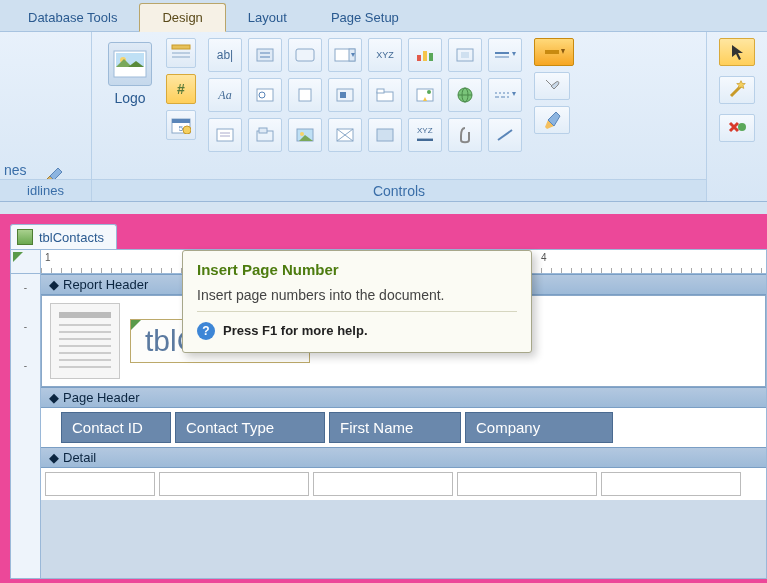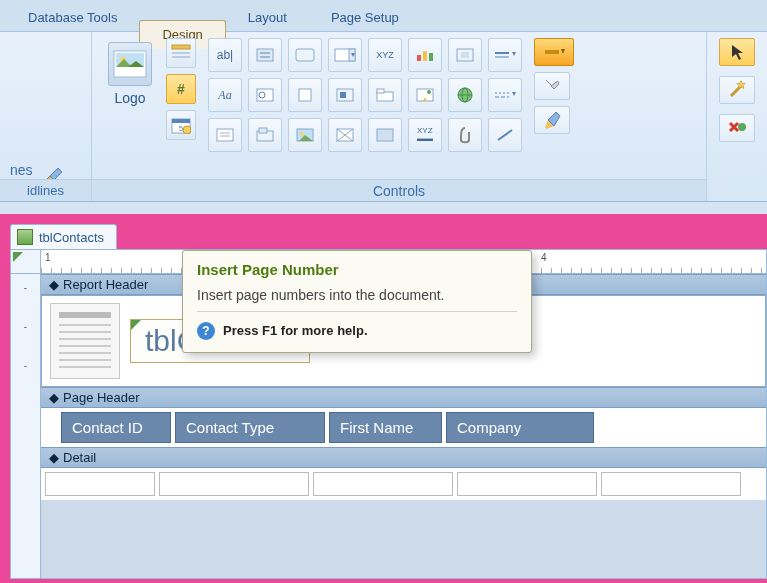--- a/index.html
+++ b/index.html
@@ -29,40 +29,40 @@
     color: #2a5a90;
     cursor: default;
   }
   .tab.active {
     background: #f6f1e6;
     border: 1px solid #b9a56a;
     border-bottom: 1px solid #f6f1e6;
     border-radius: 3px 3px 0 0;
     color: #5a4a1a;
     position: relative;
-    top: 18px;
+    top: 1px;
   }
 
   
   .ribbon {
     display: flex;
     align-items: stretch;
     background: linear-gradient(#e8f1fb,#d7e6f5);
     border-bottom: 1px solid #9ab8d8;
     height: 170px;
   }
   .group-left {
     width: 92px;
     border-right: 1px solid #b8d0e8;
     position: relative;
     padding: 6px 4px 24px 0;
   }
   .lines-label, .idlines-label {
     position: absolute;
-    left: 10px;
+    left: 4px;
     font-size: 14px;
     color: #3a6ea8;
   }
   .lines-label { top: 130px; }
   #group-left-title {
     position: absolute;
     bottom: 0; left: 0; right: 0;
     height: 22px;
     background: #cde0f2;
     border-top: 1px solid #b8d0e8;
@@ -583,21 +583,21 @@
         <div class="doc-thumb"></div>
         <div class="title-field">tblContacts</div>
       </div>
       <div class="section-bar">
         <span>◆</span>
         <span>Page Header</span>
       </div>
       <div class="headers-row">
         <div class="hcell" style="width:110px">Contact ID</div>
         <div class="hcell" style="width:150px">Contact Type</div>
-        <div class="hcell" style="width:113px">First Name</div>
+        <div class="hcell" style="width:132px">First Name</div>
         <div class="hcell" style="width:148px">Company</div>
       </div>
       <div class="section-bar">
         <span>◆</span>
         <span>Detail</span>
       </div>
       <div class="detail-row">
         <div class="dcell" style="width:110px"></div>
         <div class="dcell" style="width:150px"></div>
         <div class="dcell" style="width:140px"></div>

